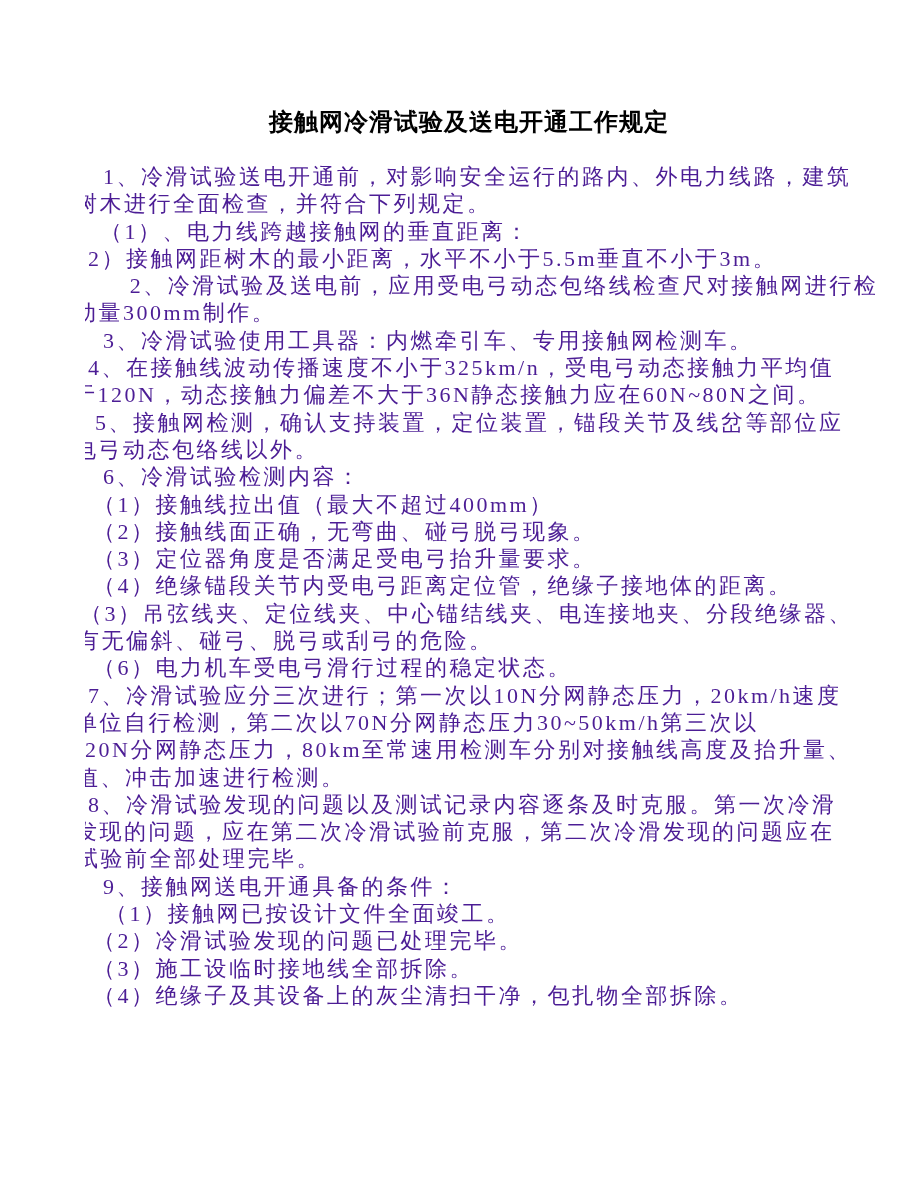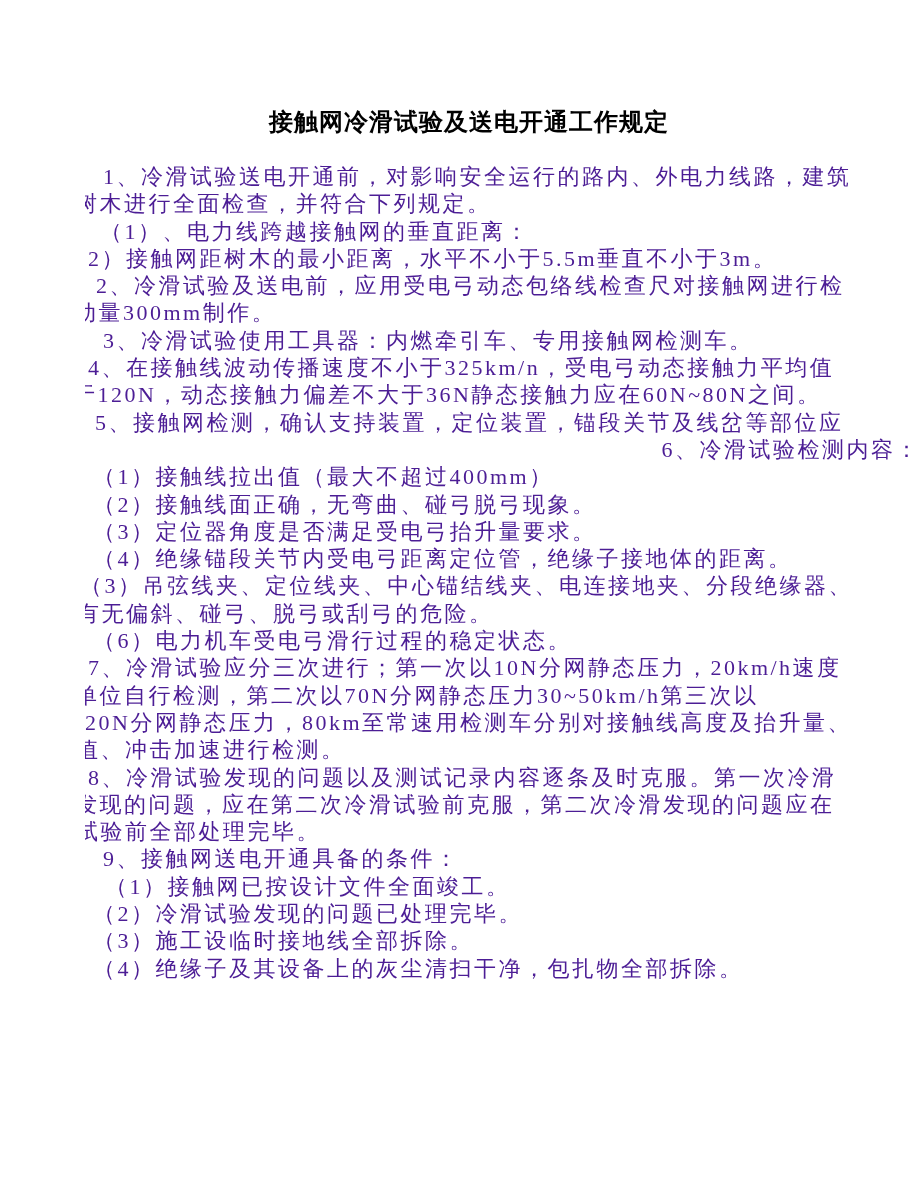--- a/index.html
+++ b/index.html
@@ -51,27 +51,28 @@
 </head>
 <body>
 
 <div class="page">
   <h1 class="doc-title">接触网冷滑试验及送电开通工作规定</h1>
   <div class="doc-body" id="doc-body">
       <div class="doc-line" style="margin-left: 18px;">1、冷滑试验送电开通前，对影响安全运行的路内、外电力线路，建筑</div>
       <div class="doc-line" style="margin-left: -10px;">树木进行全面检查，并符合下列规定。</div>
       <div class="doc-line" style="margin-left: 15px;">（1）、电力线跨越接触网的垂直距离：</div>
       <div class="doc-line" style="margin-left: 3px;">2）接触网距树木的最小距离，水平不小于5.5m垂直不小于3m。</div>
-      <div class="doc-line" style="margin-left: 11px;">2、冷滑试验及送电前，应用受电弓动态包络线检查尺对接触网进行检</div>
+      <div class="doc-line" style="margin-left: 3px; text-align: center;">2、冷滑试验及送电前，应用受电弓动态包络线检查尺对接触网进行检</div>
       <div class="doc-line" style="margin-left: -11px;">动量300mm制作。</div>
       <div class="doc-line" style="margin-left: 18px;">3、冷滑试验使用工具器：内燃牵引车、专用接触网检测车。</div>
       <div class="doc-line" style="margin-left: 3px;">4、在接触线波动传播速度不小于325km/n，受电弓动态接触力平均值</div>
       <div class="doc-line" style="margin-left: -12px;">于120N，动态接触力偏差不大于36N静态接触力应在60N~80N之间。</div>
       <div class="doc-line" style="margin-left: 10px;">5、接触网检测，确认支持装置，定位装置，锚段关节及线岔等部位应</div>
-      <div class="doc-line" style="margin-left: 18px; text-align: right;">6、冷滑试验检测内容：</div>
+      <div class="doc-line" style="margin-left: -11px;">电弓动态包络线以外。</div>
+      <div class="doc-line" style="margin-left: 18px;">6、冷滑试验检测内容：</div>
       <div class="doc-line" style="margin-left: 8px;">（1）接触线拉出值（最大不超过400mm）</div>
       <div class="doc-line" style="margin-left: 8px;">（2）接触线面正确，无弯曲、碰弓脱弓现象。</div>
       <div class="doc-line" style="margin-left: 8px;">（3）定位器角度是否满足受电弓抬升量要求。</div>
       <div class="doc-line" style="margin-left: 8px;">（4）绝缘锚段关节内受电弓距离定位管，绝缘子接地体的距离。</div>
       <div class="doc-line" style="margin-left: -5px;">（3）吊弦线夹、定位线夹、中心锚结线夹、电连接地夹、分段绝缘器、</div>
       <div class="doc-line" style="margin-left: -8px;">有无偏斜、碰弓、脱弓或刮弓的危险。</div>
       <div class="doc-line" style="margin-left: 8px;">（6）电力机车受电弓滑行过程的稳定状态。</div>
       <div class="doc-line" style="margin-left: 3px;">7、冷滑试验应分三次进行；第一次以10N分网静态压力，20km/h速度</div>
       <div class="doc-line" style="margin-left: -10px;">单位自行检测，第二次以70N分网静态压力30~50km/h第三次以</div>
       <div class="doc-line" style="margin-left: 0px;">20N分网静态压力，80km至常速用检测车分别对接触线高度及抬升量、</div>

